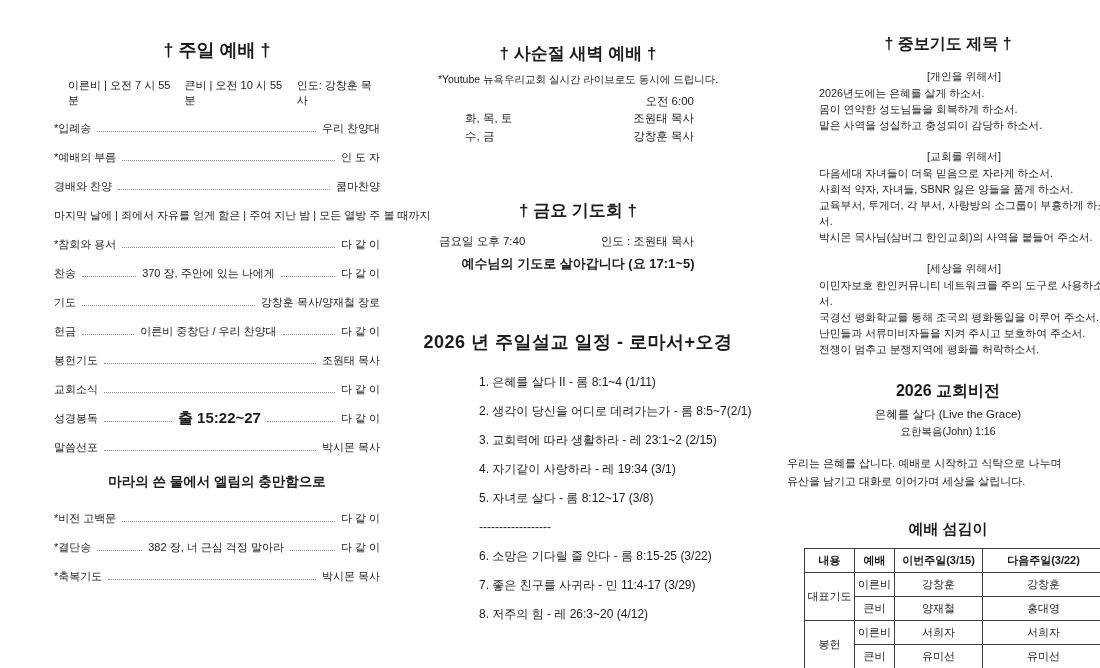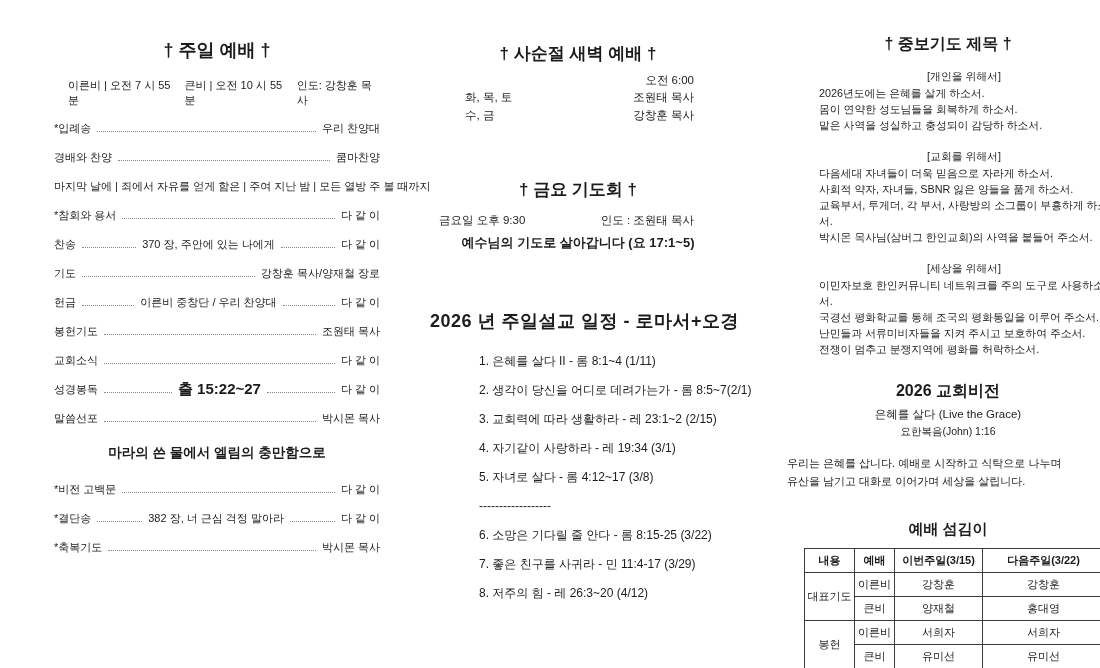--- a/index.html
+++ b/index.html
@@ -27,21 +27,21 @@
   .ld-title{font-size:17px;margin-bottom:8px;}
   .ld-note{text-align:center;font-size:10.5px;}
   .ld-time{text-align:right;padding-right:45px;font-size:11.5px;margin-top:7px;}
   .ld-row{display:flex;justify-content:space-between;padding:0 45px 0 48px;font-size:11.5px;height:18px;align-items:center;}
 
   .fp-title{font-size:17px;margin-top:54px;}
   .fp-meta{display:flex;justify-content:space-between;padding:0 45px 0 22px;font-size:11.5px;margin:12px 0 6px;}
   .fp-theme{text-align:center;font-weight:bold;font-size:13px;}
   .fp-invite{text-align:center;font-size:11.5px;line-height:18px;margin-top:24px;}
 
-  .ss-title{font-size:18px;font-weight:bold;text-align:right;margin:57px 0 14px;letter-spacing:0.5px;}
+  .ss-title{font-size:18px;font-weight:bold;text-align:center;margin:57px 0 14px;letter-spacing:0.5px;}
   .ss-item{font-size:12px;height:29px;line-height:29px;padding-left:62px;white-space:nowrap;}
 
   .ic-title{font-size:16px;margin-bottom:13px;}
   .ic-group{padding-left:32px;font-size:10.8px;line-height:16px;margin-bottom:15px;}
   .ic-heading{margin-bottom:1px;text-align:center;}
 
   .vision{margin-top:24px;}
   .vision-title{font-size:16px;font-weight:bold;text-align:center;}
   .vision-sub{text-align:center;font-size:11.5px;margin-top:5px;}
   .vision-verse{text-align:center;font-size:10.5px;margin-top:3px;}
@@ -65,20 +65,25 @@
     <span>큰비 | 오전 10 시 55 분</span>
     <span>인도: 강창훈 목사</span>
   </div>
 
   <div class="wrow">
     <span>*입례송</span>
     <span class="dots"></span>
     <span>우리 찬양대</span>
   </div>
   <div class="wrow">
+    <span>*예배의 부름</span>
+    <span class="dots"></span>
+    <span>인 도 자</span>
+  </div>
+  <div class="wrow">
     <span>경배와 찬양</span>
     <span class="dots"></span>
     <span>쿰마찬양</span>
   </div>
 
   <div class="wnote">마지막 날에 | 죄에서 자유를 얻게 함은 | 주여 지난 밤 | 모든 열방 주 볼 때까지</div>
 
   <div class="wrow">
     <span>*참회와 용서</span>
     <span class="dots"></span>
@@ -144,47 +149,48 @@
     <span>*축복기도</span>
     <span class="dots"></span>
     <span>박시몬 목사</span>
   </div>
 </div>
 
 <div class="col col-mid">
 
   <div>
     <div class="cross-title ld-title">† 사순절 새벽 예배 †</div>
+    <div class="ld-note">*Youtube 뉴욕우리교회 실시간 라이브로도 동시에 드립니다.</div>
     <div class="ld-time">오전 6:00</div>
     <div class="ld-row">
       <span>화, 목, 토</span>
       <span>조원태 목사</span>
     </div>
     <div class="ld-row">
       <span>수, 금</span>
       <span>강창훈 목사</span>
     </div>
   </div>
 
   <div>
     <div class="cross-title fp-title">† 금요 기도회 †</div>
     <div class="fp-meta">
-      <span>금요일 오후 9:30</span>
+      <span>금요일 오후 7:40</span>
       <span>인도 : 조원태 목사</span>
     </div>
     <div class="fp-theme">예수님의 기도로 살아갑니다 (요 17:1~5)</div>
   </div>
 
   <div>
     <div class="ss-title">2026 년 주일설교 일정 - 로마서+오경</div>
     <div class="ss-item">1. 은혜를 살다 II - 롬 8:1~4 (1/11)</div>
     <div class="ss-item">2. 생각이 당신을 어디로 데려가는가 - 롬 8:5~7(2/1)</div>
     <div class="ss-item">3. 교회력에 따라 생활하라 - 레 23:1~2 (2/15)</div>
     <div class="ss-item">4. 자기같이 사랑하라 - 레 19:34 (3/1)</div>
-    <div class="ss-item">5. 자녀로 살다 - 롬 4:12~17 (3/8)</div>
+    <div class="ss-item">5. 자녀로 살다 - 롬 8:12~17 (3/8)</div>
     <div class="ss-item">------------------</div>
     <div class="ss-item">6. 소망은 기다릴 줄 안다 - 롬 8:15-25 (3/22)</div>
     <div class="ss-item">7. 좋은 친구를 사귀라 - 민 11:4-17 (3/29)</div>
     <div class="ss-item">8. 저주의 힘 - 레 26:3~20 (4/12)</div>
   </div>
 </div>
 
 <div class="col col-right">
 
   <div>

